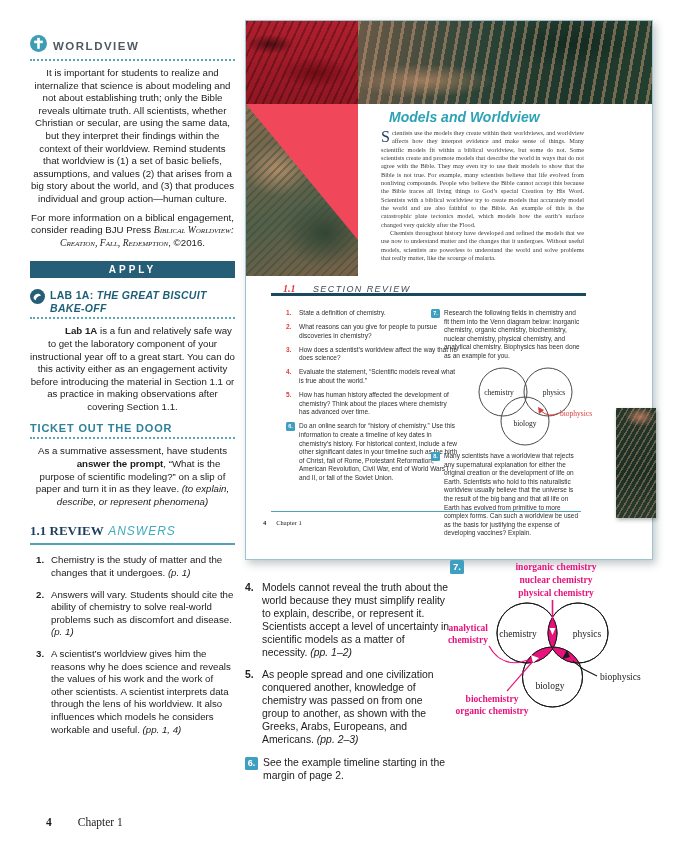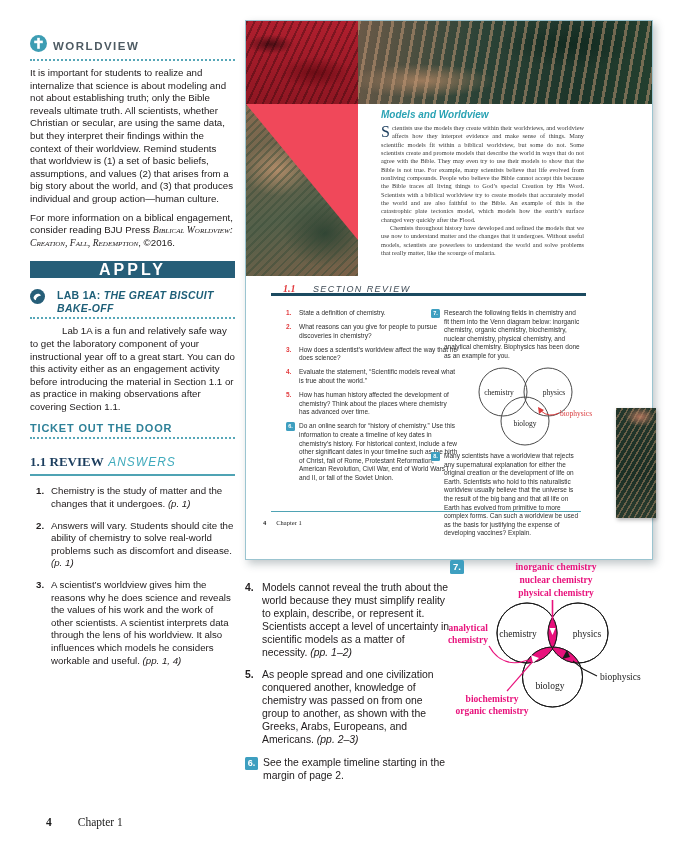--- a/index.html
+++ b/index.html
@@ -4,37 +4,37 @@
 <style>
   html,body{margin:0;padding:0;background:#ffffff;}
   .canvas{position:relative;width:700px;height:856px;background:#ffffff;overflow:hidden;
           font-family:"Liberation Sans",sans-serif;color:#242021;}
 
   
   .sidebar{position:absolute;left:30px;top:35px;width:205px;}
   .wv-head{display:flex;align-items:center;gap:6px;}
   .wv-title{font-size:11.5px;font-weight:700;letter-spacing:1.5px;color:#4E5B63;}
   .dotted{border-bottom:2px dotted #57A7B8;margin-top:3px;}
-  .sb-p{font-size:9.7px;line-height:12.6px;margin:6px 0 0 0;color:#242021;}
+  .sb-p{font-size:9.7px;line-height:12.6px;margin:6px 0 0 0;color:#242021;text-align:center;}
   .bw-title{font-family:"Liberation Serif",serif;font-style:italic;font-variant:small-caps;}
   .bar{margin-top:12px;height:17px;background:#265E78;color:#fff;text-align:center;
-       font-size:16px;font-weight:700;letter-spacing:3px;line-height:17px;}
-  .lab-head{display:flex;gap:12px;margin-top:11px;align-items:flex-start;}
+       font-size:10px;font-weight:700;letter-spacing:3px;line-height:17px;}
+  .lab-head{display:flex;gap:5px;margin-top:11px;align-items:flex-start;}
   .lab-title{font-size:10.5px;font-weight:700;color:#1E5F78;line-height:12.5px;letter-spacing:.3px;}
   .lab-rest{font-style:italic;}
   .ticket-title{margin-top:9px;font-size:11px;font-weight:700;color:#2E8198;letter-spacing:.8px;}
   .review-head{margin-top:13px;}
   .rh-main{font-family:"Liberation Serif",serif;font-weight:700;font-size:13px;color:#1C3E5E;}
   .rh-accent{font-size:12px;font-style:italic;color:#3FAABC;letter-spacing:1px;}
   .teal-rule{border:0;border-top:2px solid #4FA3B4;margin:4px 0 0 0;}
   .sb-list{margin-top:9px;}
   .sb-item{display:flex;margin:0 0 9px 6px;font-size:9.7px;line-height:12.6px;}
   .sb-item .n{width:15px;font-weight:700;flex:none;}
   .ref{font-style:italic;}
-  .b{font-weight:400;padding-left:32px;}
+  .b{font-weight:700;padding-left:32px;}
   .i{font-style:italic;}
 
   .page-footer{position:absolute;left:46px;top:816px;font-family:"Liberation Serif",serif;font-size:11.5px;color:#1a1a1a;}
   .page-footer .num{font-weight:700;margin-right:26px;}
 
   
   .student-page{position:absolute;left:245px;top:20px;width:406px;height:538px;background:#fff;
                 border:1px solid #9BC4D0;box-shadow:3px 4px 8px rgba(40,60,70,.28);}
   .strip{position:absolute;left:0;top:0;width:100%;height:83px;}
   .strip-red{position:absolute;left:0;top:0;width:112px;height:83px;
@@ -57,21 +57,21 @@
       linear-gradient(160deg,#8A6B50,#53604A 60%,#7C6148);}
   .red-tri{position:absolute;left:0;top:0;width:100%;height:100%;background:#F0485A;
            clip-path:polygon(0 0,100% 0,100% 79%);}
   .sat-right{position:absolute;left:370px;top:387px;width:40px;height:110px;
     background:
       repeating-linear-gradient(120deg, rgba(180,140,105,.5) 0 1.5px, transparent 1.5px 5px),
       radial-gradient(ellipse 22px 14px at 60% 8%, rgba(190,120,95,.9), transparent 70%),
       linear-gradient(#23372C,#1B2F25 60%,#2A3C2F);
     box-shadow:1px 2px 4px rgba(0,0,0,.3);}
   .article{position:absolute;left:135px;top:88px;width:203px;}
-  .art-title{font-size:10px;font-weight:700;font-style:italic;color:#2BA3B4;margin:0 0 4px 0;}
+  .art-title{font-size:14px;font-weight:700;font-style:italic;color:#2BA3B4;margin:0 0 4px 8px;}
   .art-body{font-family:"Liberation Serif",serif;font-size:6.3px;line-height:8.35px;
             text-align:justify;color:#3a3a3a;margin:0;}
   .dropcap{float:left;font-size:16px;line-height:14px;font-family:"Liberation Serif",serif;
            color:#1C3E5E;margin:1px 2px 0 0;}
   .art-body.p2{text-indent:9px;margin-top:0;}
   .sr-head{position:absolute;left:37px;top:257px;}
   .sr-num{font-family:"Liberation Serif",serif;font-weight:700;font-style:italic;font-size:10px;color:#E23C3F;}
   .sr-title{font-size:9px;font-style:italic;color:#3E4A55;letter-spacing:1.4px;margin-left:13px;}
   .sr-rule{position:absolute;left:25px;top:272px;width:315px;height:3px;background:#1B4A60;}
   .qcol-left{position:absolute;left:40px;top:288px;width:172px;}
@@ -126,20 +126,21 @@
           </svg>
       </span>
       <span class="lab-title"><span class="lab-prefix">LAB 1A:</span> <span class="lab-rest">THE GREAT BISCUIT BAKE-OFF</span></span>
     </div>
     <div class="dotted"></div>
     <p class="sb-p"><span class="b">Lab 1A</span><span> is a fun and relatively safe way to get the laboratory component of your instructional year off to a great start. You can do this activity either as an engagement activity before introducing the material in Section 1.1 or as practice in making observations after covering Section 1.1.</span></p>
 
 
     <div class="ticket-title">TICKET OUT THE DOOR</div>
     <div class="dotted"></div>
+    <p class="sb-p"><span>As a summative assessment, have students </span><span class="b">answer the prompt</span><span>, “What is the purpose of scientific modeling?” on a slip of paper and turn it in as they leave. </span><span class="i">(to explain, describe, or represent phenomena)</span></p>
 
     <div class="review-head">
       <span class="rh-main">1.1 REVIEW</span>
       <span class="rh-accent">ANSWERS</span>
     </div>
     <hr class="teal-rule">
 
     <div class="sb-list">
       <div class="sb-item">
         <span class="n">1.</span>

